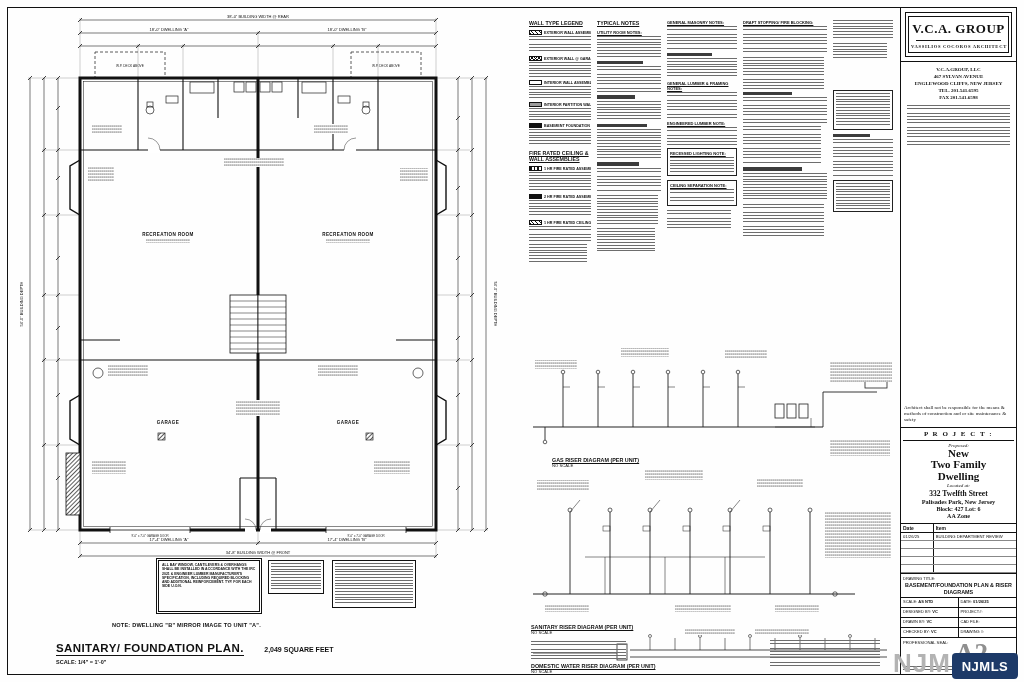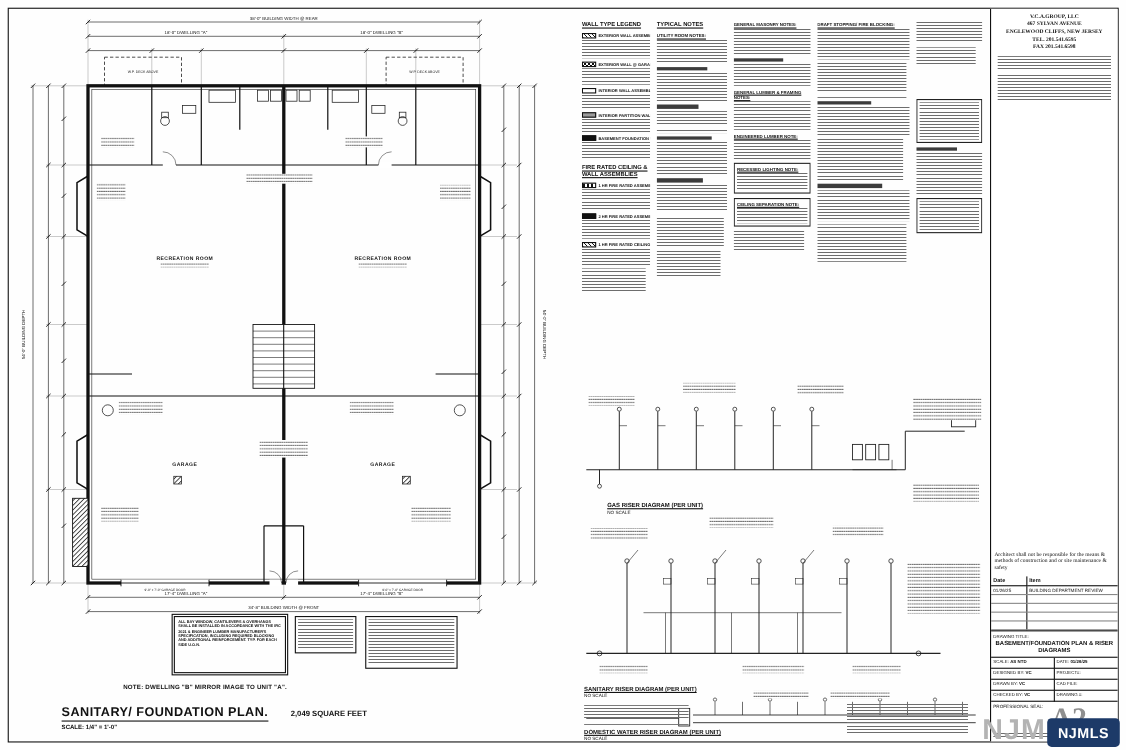--- a/index.html
+++ b/index.html
@@ -412,30 +412,51 @@
     <div class="rc-noscale">NO SCALE</div>
   </div>
   <div class="greek" style="position:absolute;left:531px;top:641px;width:95px;height:18px;"></div>
   <div class="riser-caption" style="left:531px;top:663px;">
     <div class="rc-title">DOMESTIC WATER RISER DIAGRAM (PER UNIT)</div>
     <div class="rc-noscale">NO SCALE</div>
   </div>
   <div class="greek" style="position:absolute;left:770px;top:640px;width:110px;height:28px;"></div>
 
   <div class="titleblock">
+    <div class="tb-logo">
+      <div class="tb-logo-inner">
+          <div class="tb-logo-inner2">
+        <div class="tb-firm">V.C.A. GROUP</div>
+        <div class="tb-rule"></div>
+        <div class="tb-arch">VASSILIOS COCOROS ARCHITECT</div>
+      </div>
+        </div>
+    </div>
     <div class="tb-address">
       <div>V.C.A.GROUP,  LLC</div>
       <div>467 SYLVAN AVENUE</div>
       <div>ENGLEWOOD CLIFFS, NEW JERSEY</div>
       <div>TEL. 201.541.6595</div>
       <div>FAX 201.541.6598</div>
     </div>
     <div class="tb-copy greek"></div>
     <div class="tb-spacer"></div>
     <div class="tb-archnote">Architect shall not be responsible for the means &amp; methods of construction and or site maintenance &amp; safety</div>
+    <div class="tb-project">
+      <div class="tb-proj-head">P R O J E C T :</div>
+      <div class="tb-proposed">Proposed:</div>
+      <div class="tb-projname">New</div>
+      <div class="tb-projname">Two Family</div>
+      <div class="tb-projname">Dwelling</div>
+      <div class="tb-located">Located at:</div>
+      <div class="tb-street">332 Twelfth Street</div>
+      <div class="tb-city">Palisades Park, New Jersey</div>
+      <div class="tb-blocklot">Block: 427  Lot: 6</div>
+      <div class="tb-zone">AA Zone</div>
+    </div>
     <table class="tb-rev">
       <tbody>
           <tr>
         <th class="c-date">Date</th>
         <th>Item</th>
       </tr>
       <tr>
         <td class="c-date">01/26/25</td>
         <td>BUILDING DEPARTMENT REVIEW</td>
       </tr>

